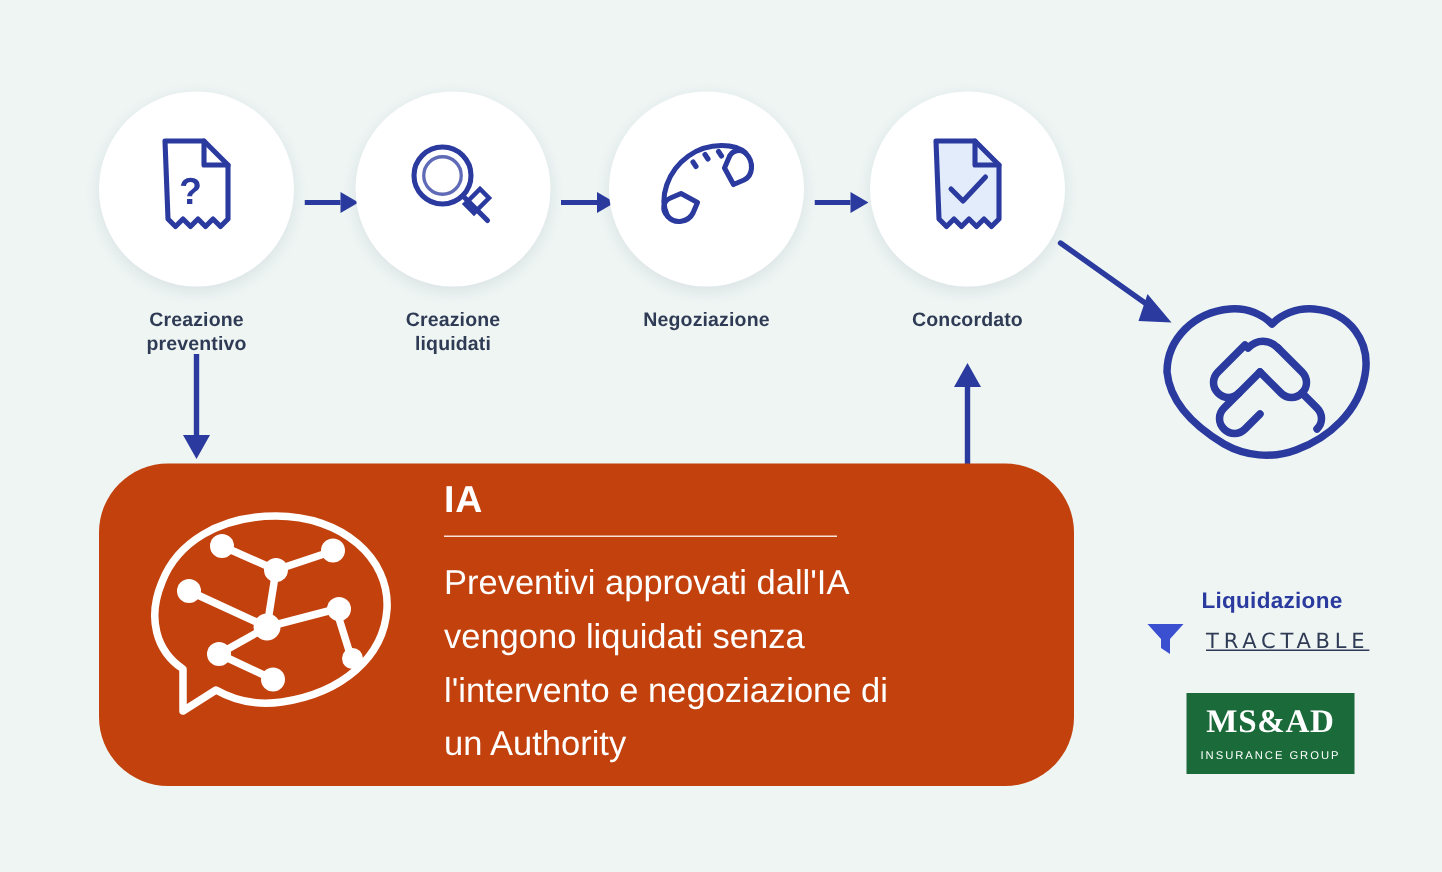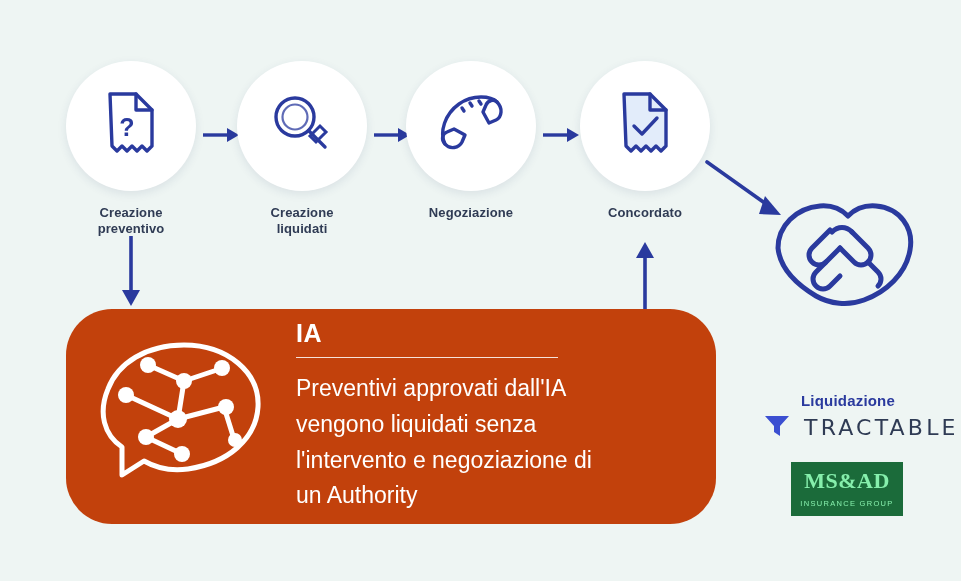--- a/index.html
+++ b/index.html
@@ -111,38 +111,39 @@
 
   .tractable {
     position: absolute;
     left: 762px;
     top: 410px;
     display: flex;
     align-items: center;
     gap: 12px;
   }
   .tractable-word {
-    font-size: 22px;
+    font-size: 14px;
     letter-spacing: 3.2px;
     color: #2f3b54;
     font-family: "DejaVu Sans", sans-serif;
+    text-decoration: underline;
   }
 
   .msad {
     position: absolute;
     left: 791px;
     top: 462px;
     width: 112px;
     height: 54px;
     background: #1b6b3a;
     display: flex;
     flex-direction: column;
     align-items: center;
     justify-content: center;
-    color: #86efac;
+    color: #ffffff;
   }
   .msad-main {
     font-family: "Liberation Serif", serif;
     font-size: 22px;
     font-weight: bold;
     letter-spacing: .5px;
     line-height: 1;
   }
   .msad-sub {
     font-size: 7.5px;

